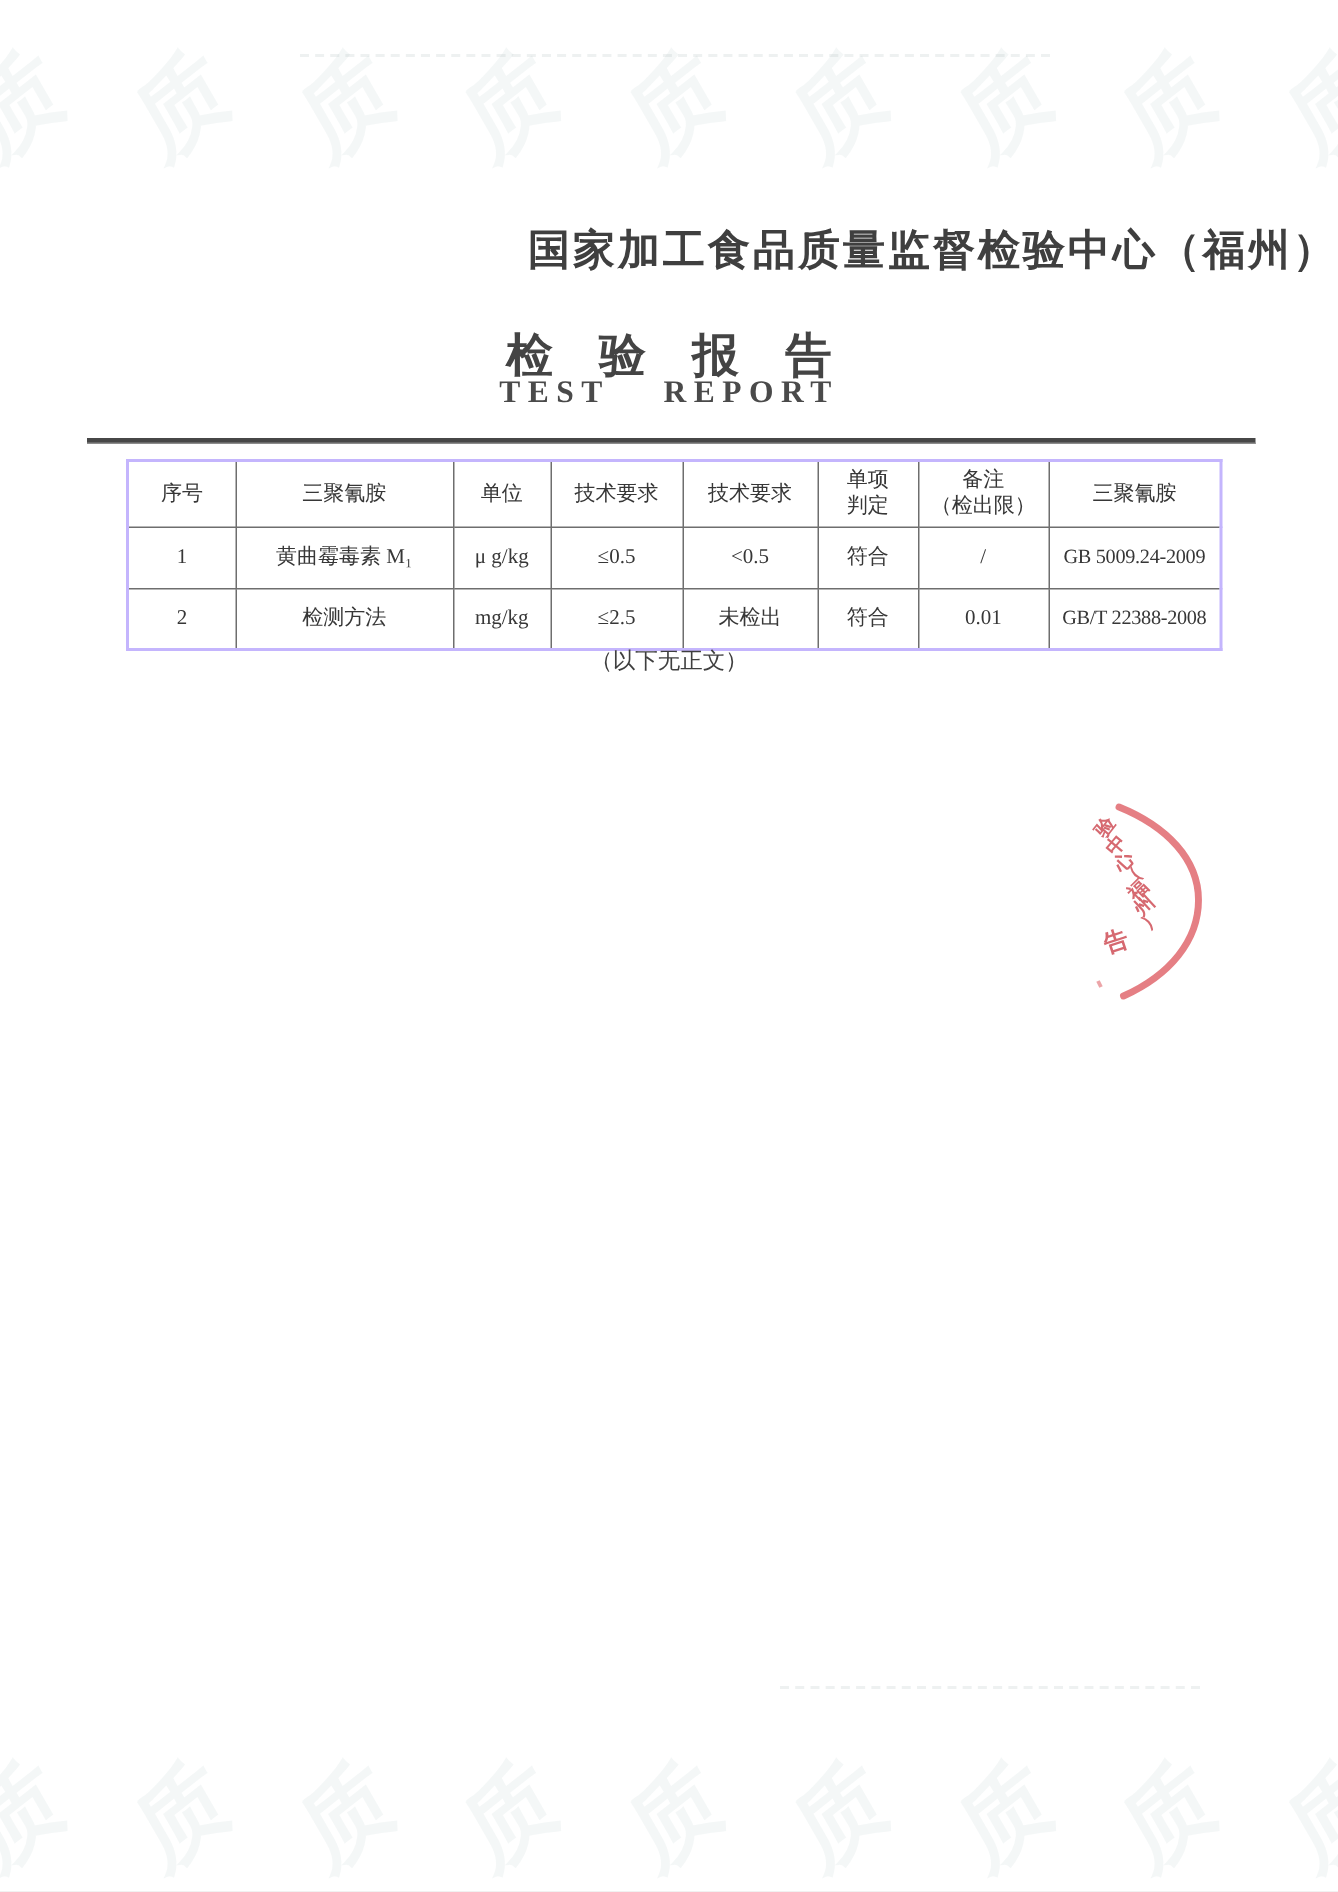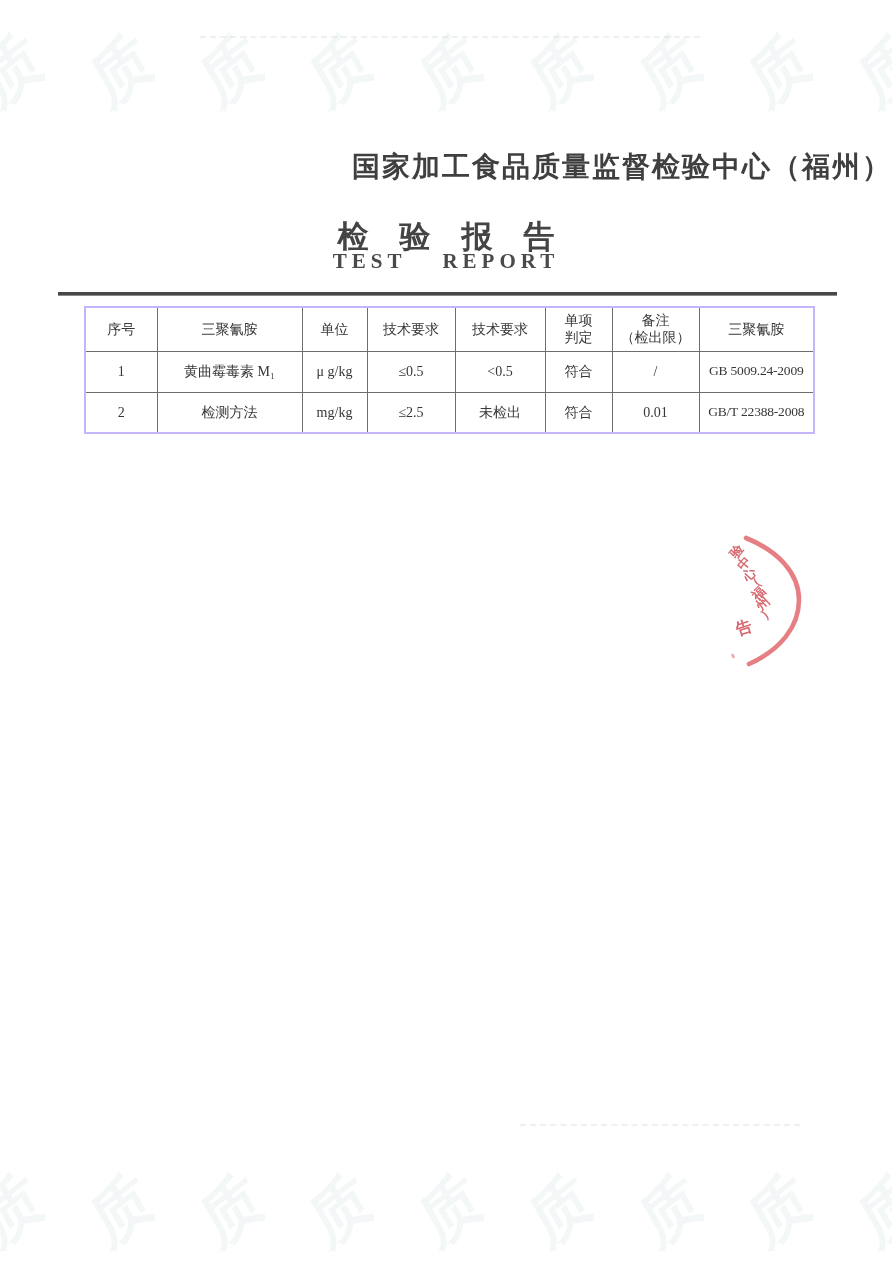--- a/index.html
+++ b/index.html
@@ -235,20 +235,21 @@
         <td>mg/kg</td>
         <td>≤2.5</td>
         <td>未检出</td>
         <td>符合</td>
         <td>0.01</td>
         <td class="method-cell">GB/T 22388-2008</td>
       </tr>
     </tbody>
   </table>
 
+  <div class="footer-note">（以下无正文）</div>
 
   <svg class="stamp" viewBox="0 0 104 154" xmlns="http://www.w3.org/2000/svg">
     <path d="M 24 15 C 56 28, 77 50, 77 77 C 77 104, 58 127, 27 141" fill="none" stroke="#e0696e" stroke-width="4.6" stroke-linecap="round" opacity="0.85"></path>
     <path d="M 10 131 l 2 4" fill="none" stroke="#e0696e" stroke-width="2.5" opacity="0.6"></path>
     <g font-size="13" font-weight="bold" fill="#cf4f58" opacity="0.85" font-family="'Liberation Serif', serif">
       <text x="14" y="36" transform="rotate(-52 14 36)">验</text>
       <text x="21" y="48" transform="rotate(-50 21 48)">中</text>
       <text x="26" y="59" transform="rotate(-48 26 59)">心</text>
       <text x="31" y="69" transform="rotate(-46 31 69)">（</text>
       <text x="35" y="78" transform="rotate(-45 35 78)">福</text>

